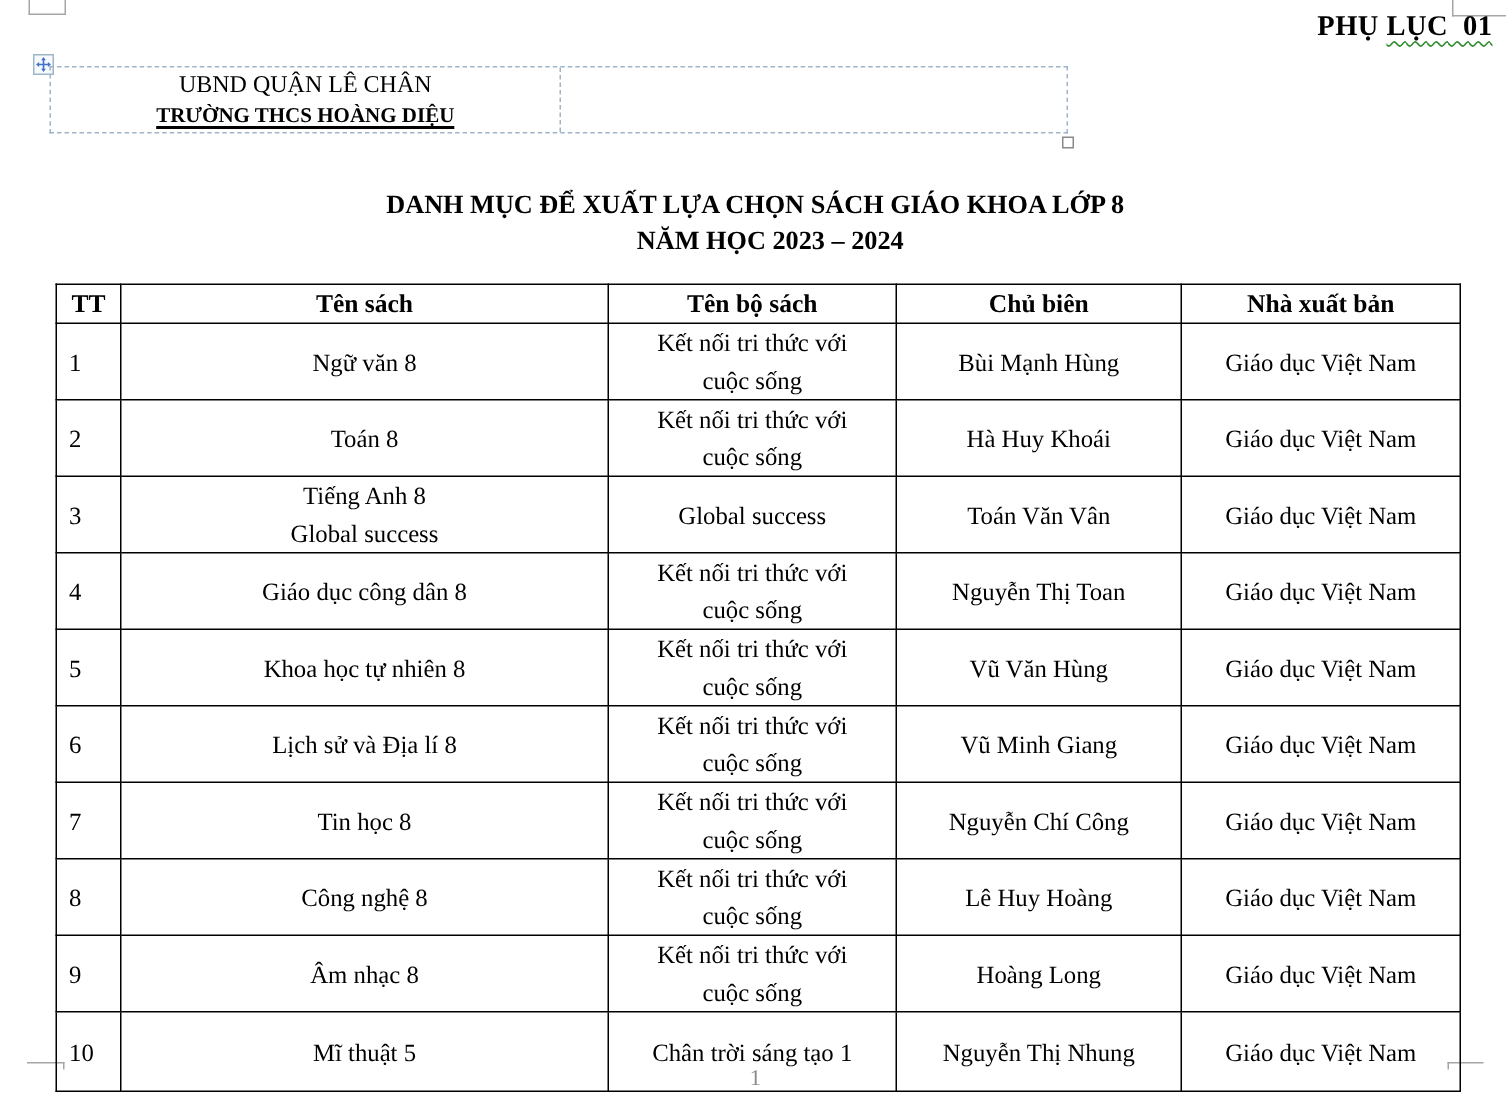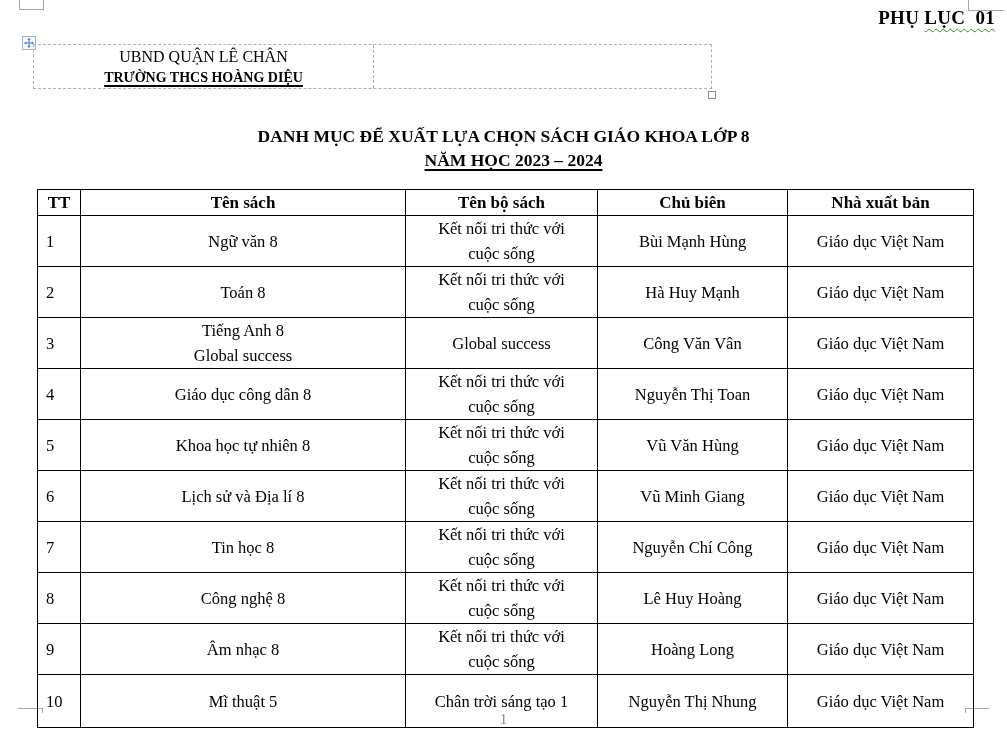--- a/index.html
+++ b/index.html
@@ -52,21 +52,21 @@
   }
   .org-line1{font-size:16px;}
   .org-line2{font-size:14px;font-weight:bold;text-decoration:underline;
     text-underline-offset:3px;text-decoration-thickness:1.5px;}
   .end-square{position:absolute;left:708px;top:91px;width:6px;height:6px;border:1px solid #8a8a8a;}
 
   .doc-title{
     position:absolute;left:0;top:124px;width:1007px;
     text-align:center;font-weight:bold;font-size:17.5px;line-height:24px;
   }
-  .doc-title .underlined{text-decoration:underline;text-underline-offset:3px;text-decoration-thickness:1.5px;margin-left:20px;}
+  .doc-title .underlined{text-underline-offset:3px;text-decoration-thickness:1.5px;margin-left:20px;}
 
   table.book-table{
     position:absolute;left:37px;top:189px;width:936px;
     border-collapse:collapse;table-layout:fixed;border-radius:29px;
   }
   .book-table th,.book-table td{
     border:1.5px solid #000;
     padding:0 4px;box-sizing:border-box;
     vertical-align:middle;text-align:center;
     overflow:hidden;
@@ -142,29 +142,29 @@
         <td class="wrap">Kết nối tri thức với
 cuộc sống</td>
         <td>Bùi Mạnh Hùng</td>
         <td>Giáo dục Việt Nam</td>
       </tr>
       <tr>
         <td class="tt">2</td>
         <td class="wrap">Toán 8</td>
         <td class="wrap">Kết nối tri thức với
 cuộc sống</td>
-        <td>Hà Huy Mạnh</td>
+        <td>Hà Huy Khoái</td>
         <td>Giáo dục Việt Nam</td>
       </tr>
       <tr>
         <td class="tt">3</td>
         <td class="wrap">Tiếng Anh 8
 Global success</td>
         <td class="wrap">Global success</td>
-        <td>Công Văn Vân</td>
+        <td>Toán Văn Vân</td>
         <td>Giáo dục Việt Nam</td>
       </tr>
       <tr>
         <td class="tt">4</td>
         <td class="wrap">Giáo dục công dân 8</td>
         <td class="wrap">Kết nối tri thức với
 cuộc sống</td>
         <td>Nguyễn Thị Toan</td>
         <td>Giáo dục Việt Nam</td>
       </tr>

